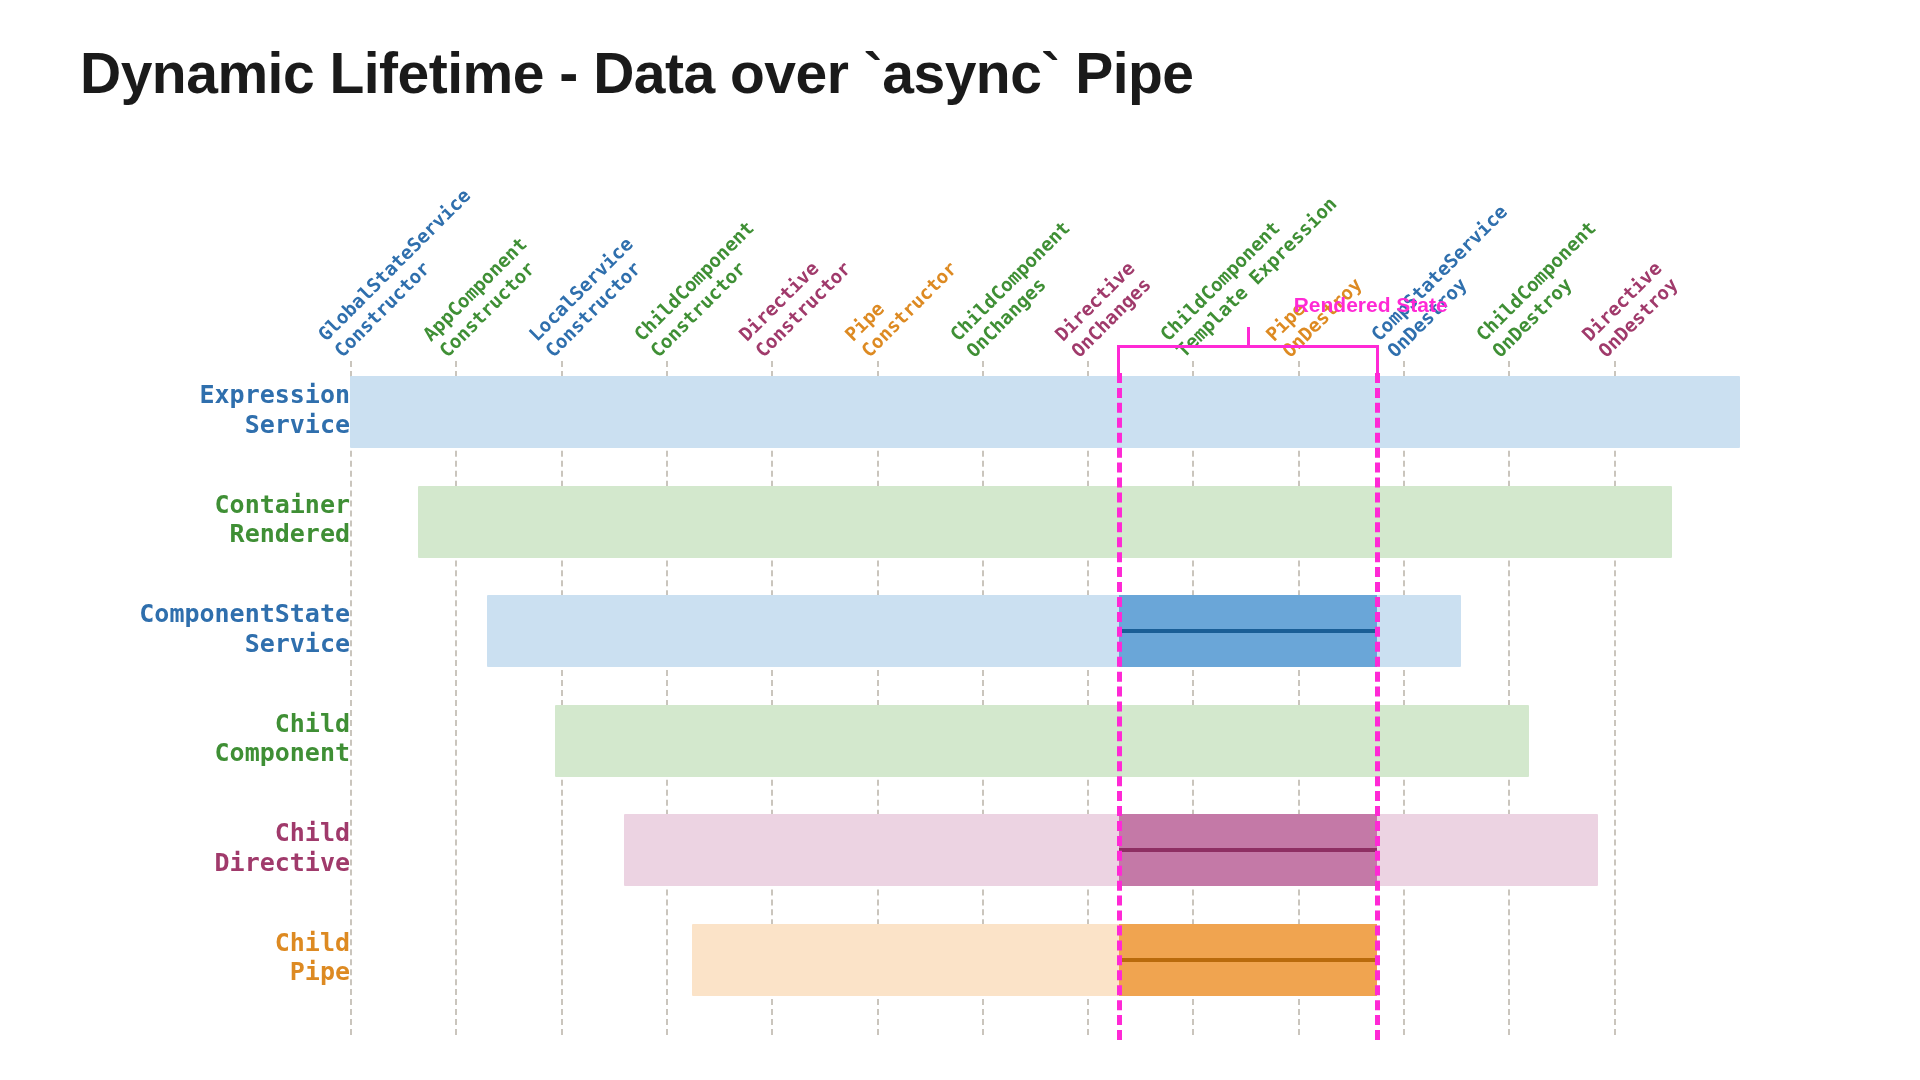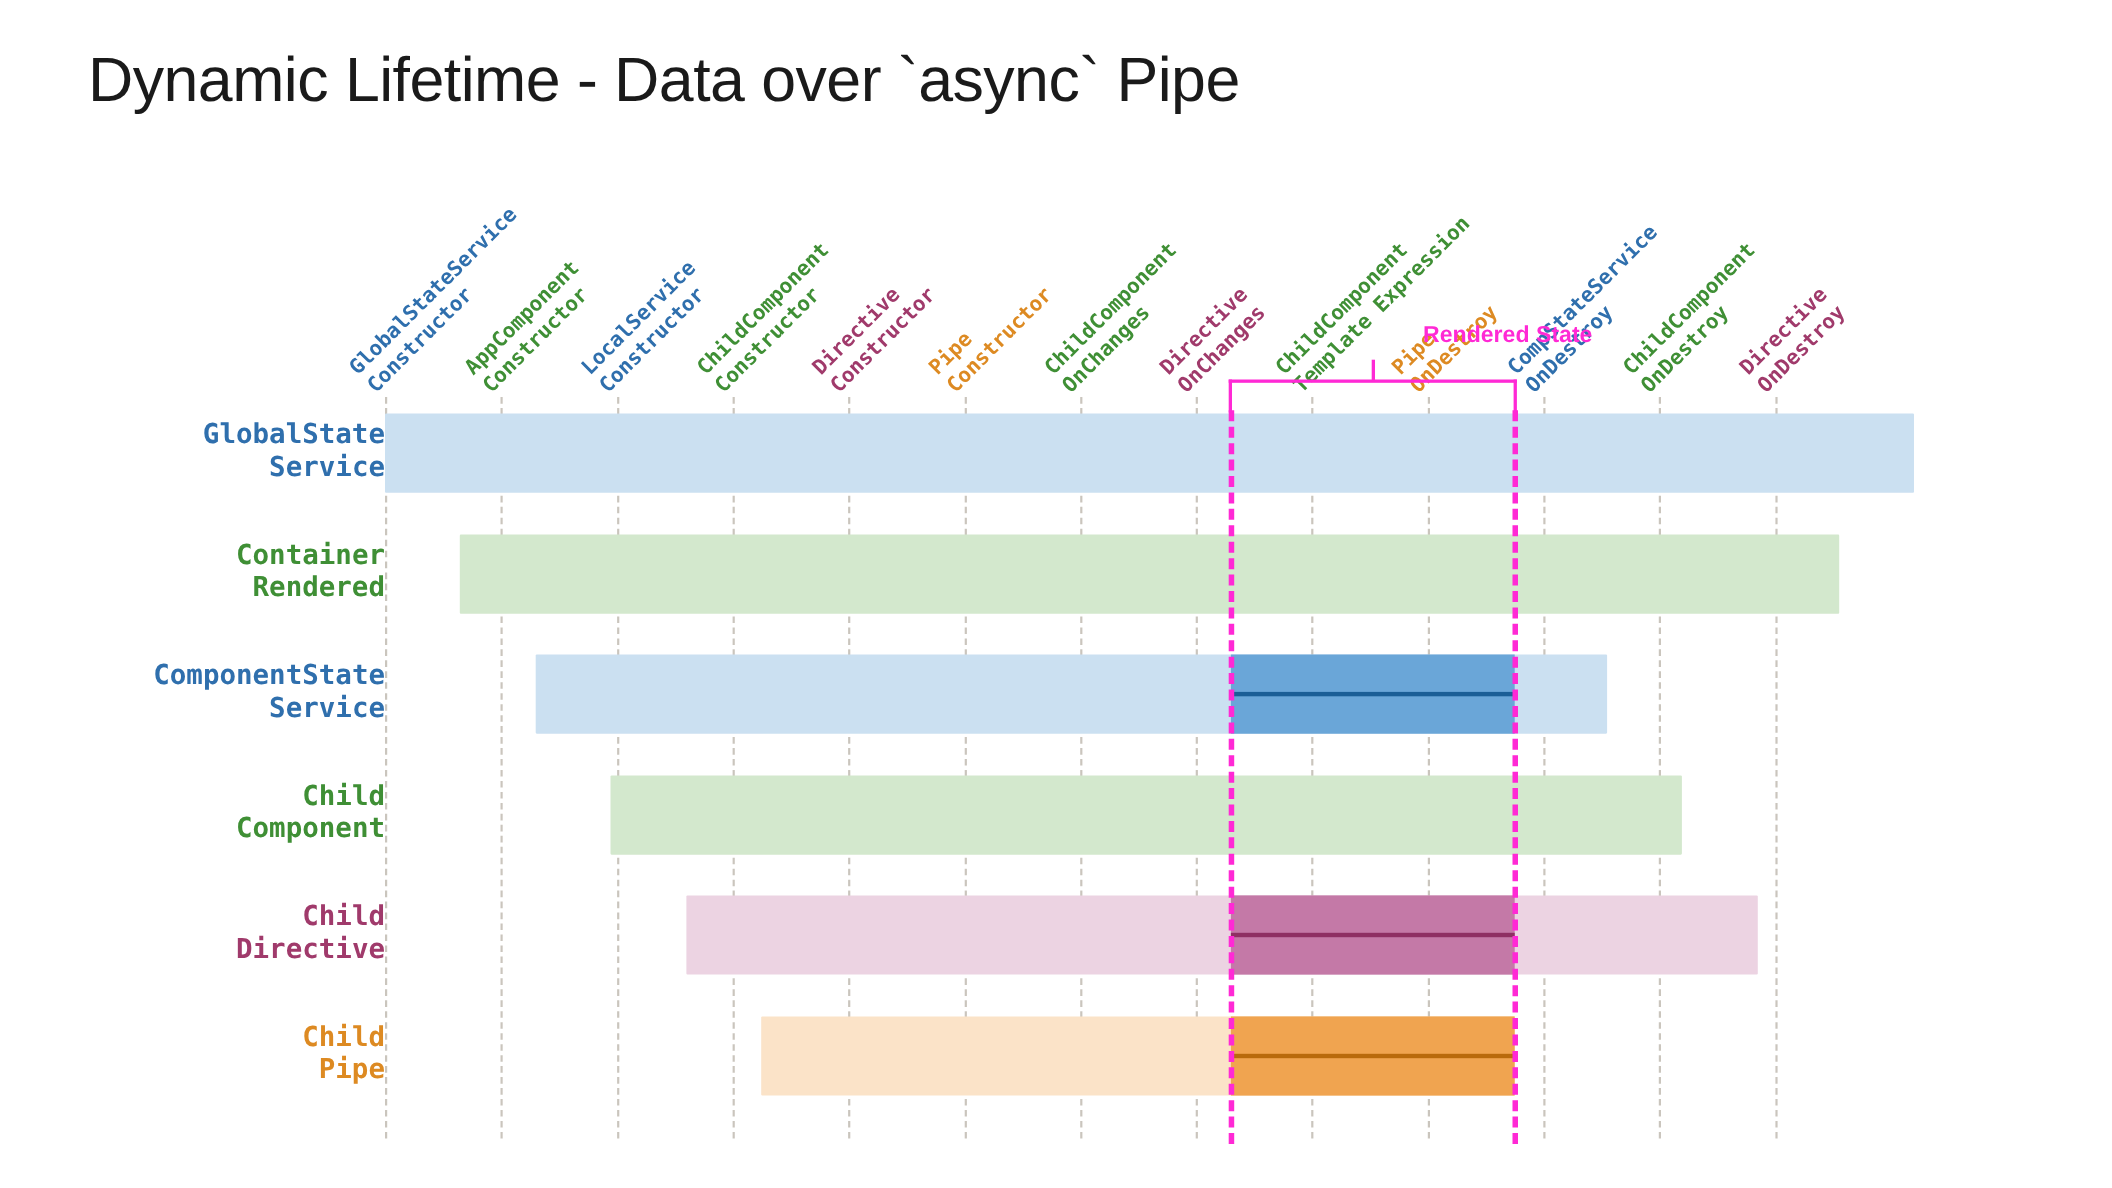--- a/index.html
+++ b/index.html
@@ -21,21 +21,21 @@
     background: #ffffff;
   }
 
   
   #title {
     position: absolute;
     left: 80px;
     top: 40px;
     font-family: "Liberation Sans", sans-serif;
     font-size: 57px;
-    font-weight: 400;
+    font-weight: 700;
     color: #1a1a1a;
     letter-spacing: -0.5px;
     white-space: nowrap;
   }
 
   
   #chart {
     position: absolute;
     left: 0;
     top: 0;
@@ -157,21 +157,21 @@
         <div class="bar-inner" style="left: 768.712px; width: 257.992px; top: 219px; background: rgb(106, 166, 216);"></div>
         <div class="bar-midline" style="left: 768.712px; width: 257.992px; top: 253px; background: rgb(26, 94, 150);"></div>
         <div class="bar-outer" style="left: 205.341px; width: 974.053px; top: 328.5px; background: rgb(211, 232, 205);"></div>
         <div class="bar-outer" style="left: 273.788px; width: 974.053px; top: 438px; background: rgb(236, 211, 226);"></div>
         <div class="bar-inner" style="left: 768.712px; width: 257.992px; top: 438px; background: rgb(196, 121, 167);"></div>
         <div class="bar-midline" style="left: 768.712px; width: 257.992px; top: 472px; background: rgb(142, 47, 99);"></div>
         <div class="bar-outer" style="left: 342.235px; width: 684.47px; top: 547.5px; background: rgb(251, 227, 200);"></div>
         <div class="bar-inner" style="left: 768.712px; width: 257.992px; top: 547.5px; background: rgb(240, 164, 80);"></div>
         <div class="bar-midline" style="left: 768.712px; width: 257.992px; top: 581.5px; background: rgb(185, 106, 12);"></div>
       </div>
-  <div class="row-label" style="top: 380px; color: rgb(47, 111, 173);">GlobalState
+  <div class="row-label" style="top: 380px; color: rgb(47, 111, 173);">Expression
 Service</div>
       <div class="row-label" style="top: 489.5px; color: rgb(63, 143, 53);">Container
 Rendered</div>
       <div class="row-label" style="top: 599px; color: rgb(47, 111, 173);">ComponentState
 Service</div>
       <div class="row-label" style="top: 708.5px; color: rgb(63, 143, 53);">Child
 Component</div>
       <div class="row-label" style="top: 818px; color: rgb(160, 58, 107);">Child
 Directive</div>
       <div class="row-label" style="top: 927.5px; color: rgb(221, 138, 34);">Child

